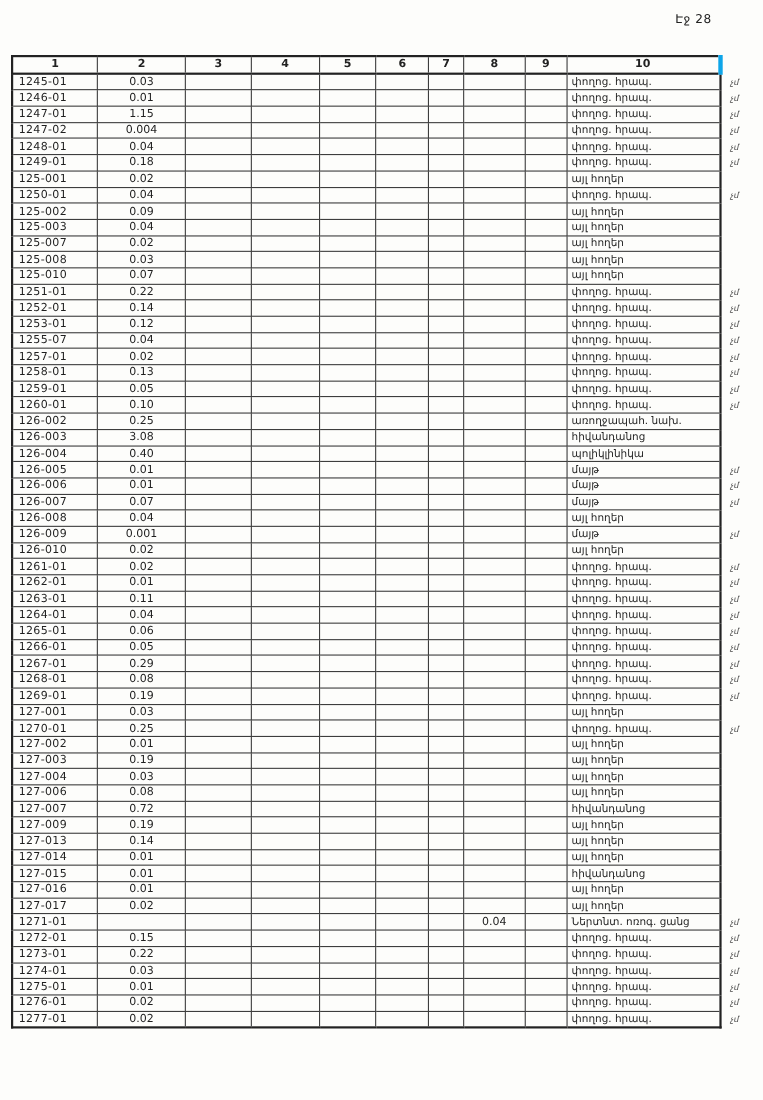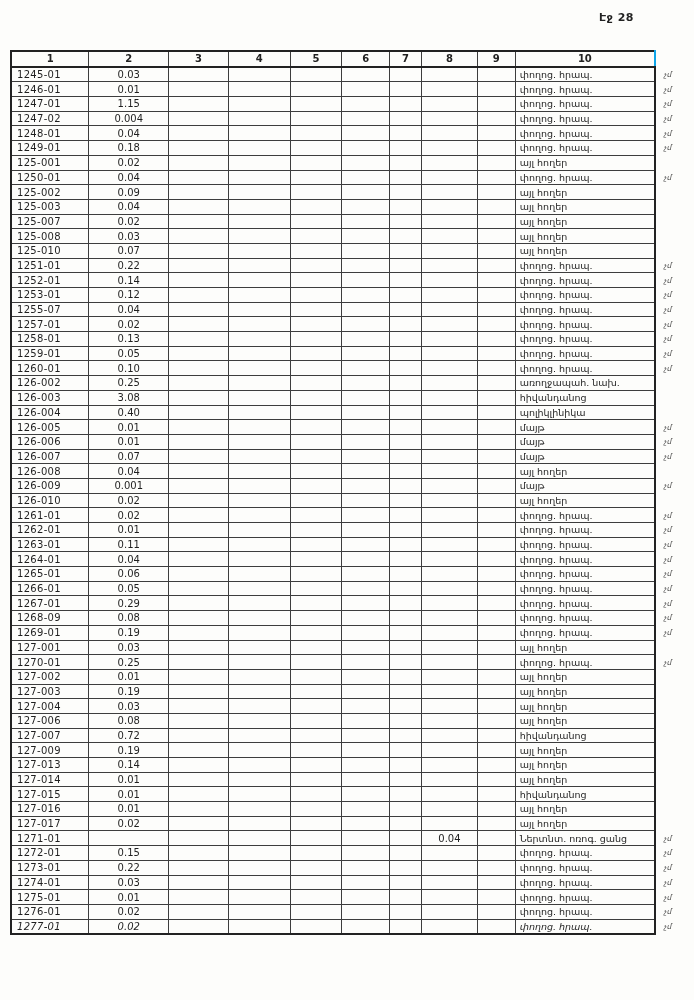--- a/index.html
+++ b/index.html
@@ -5,22 +5,22 @@
   html,body{margin:0;padding:0;}
   body{
     width:694px;height:1000px;
     background:#fdfdfb;
     font-family:"DejaVu Sans",sans-serif;
     color:#1f1f1f;
     position:relative;
     overflow:hidden;
   }
   .page-number{
-    position:absolute;top:11px;right:60px;
-    font-size:11px;font-weight:bold;letter-spacing:0.5px;color:#222;
+    position:absolute;top:11px;right:47px;
+    font-size:11px;font-weight:normal;letter-spacing:0.5px;color:#222;
   }
   table.registry{
     position:absolute;top:50px;left:10px;
     border-collapse:collapse;table-layout:fixed;
     font-size:9.5px;
   }
   th,td{
     border:1px solid #3d3d3d;
     padding:0;margin:0;
     height:13.7px;line-height:13px;
@@ -29,22 +29,22 @@
   thead th{
     font-size:10px;font-weight:bold;text-align:center;
     border-top:2px solid #222;border-bottom:2px solid #222;
     color:#222;background:#fdfdfb;
   }
   td.c1{text-align:left;padding-left:5px;font-size:10px;letter-spacing:0.3px;border-left:2px solid #222;}
   thead th.h1{border-left:2px solid #222;}
   td.c2{text-align:center;font-size:10px;}
   td.c8{text-align:center;font-size:10px;}
   td.c10{text-align:left;padding-left:4px;border-right:2px solid #222;}
-  thead th.h10{border-right:2px solid #0ea5e9;}
-  tbody tr:last-child td{border-bottom:2px solid #222;font-style:italic;}
+  thead th.h10{border-right:4px solid #0ea5e9;}
+  tbody tr:last-child td{border-bottom:2px solid #222;}
   th.noteh, td.note{
     border:none;background:transparent;
   }
   tbody tr:last-child td.note{border-bottom:none;}
   td.note{
     font-size:7.5px;color:#4a4a4a;text-align:left;padding-left:8px;
     font-style:italic;
   }
 </style>
 </head>
@@ -558,21 +558,21 @@
           <td class="c4"></td>
           <td class="c5"></td>
           <td class="c6"></td>
           <td class="c7"></td>
           <td class="c8"></td>
           <td class="c9"></td>
           <td class="c10">փողոց. հրապ.</td>
           <td class="note">չմ</td>
         </tr>
         <tr>
-          <td class="c1">1268-09</td>
+          <td class="c1">1268-01</td>
           <td class="c2">0.08</td>
           <td class="c3"></td>
           <td class="c4"></td>
           <td class="c5"></td>
           <td class="c6"></td>
           <td class="c7"></td>
           <td class="c8"></td>
           <td class="c9"></td>
           <td class="c10">փողոց. հրապ.</td>
           <td class="note">չմ</td>

